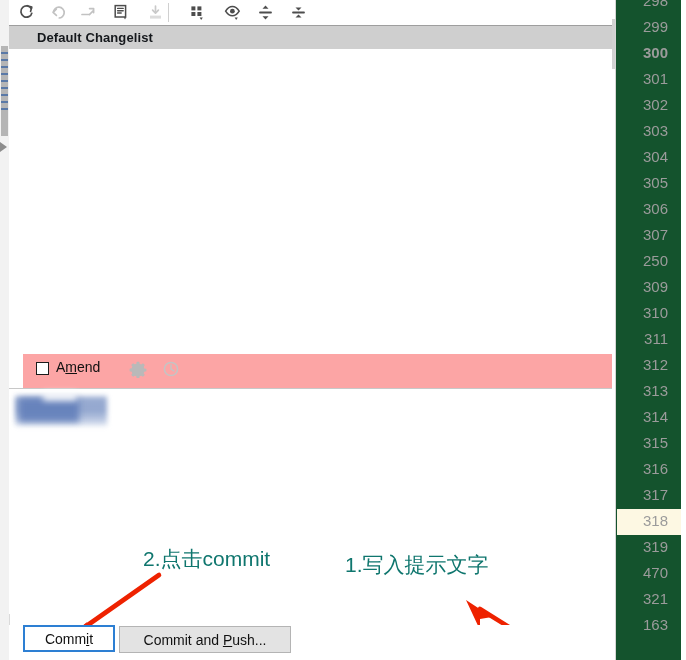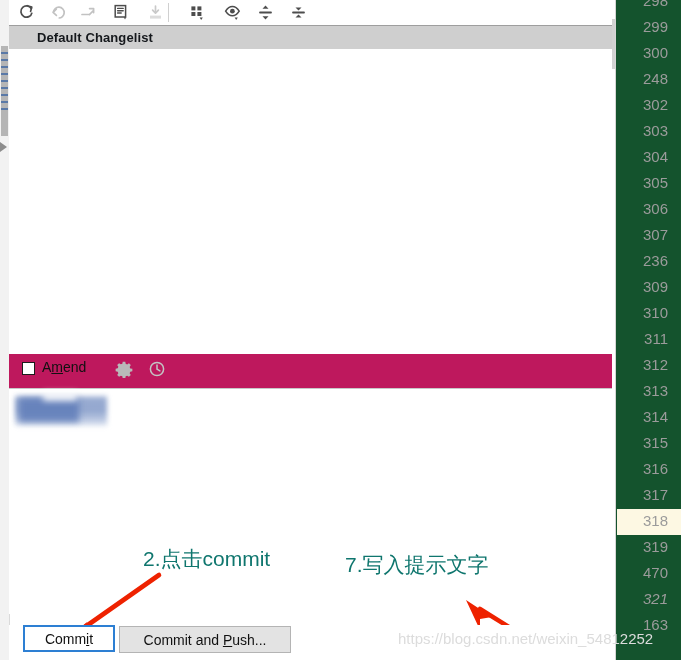--- a/index.html
+++ b/index.html
@@ -27,21 +27,21 @@
 
   
   .panel{position:absolute;left:9px;top:25px;width:612px;height:465px;background:#ffffff;}
   .cl-head{position:absolute;left:0;top:0;width:612px;height:24px;background:#cfcfcf;border-top:1px solid #9e9e9e;}
   .cl-head-label{position:absolute;left:28px;top:4px;font-size:13px;font-weight:bold;color:#15181c;letter-spacing:.1px;}
 
   
   .file-area{position:absolute;left:0;top:24px;width:612px;height:305px;background:#ffffff;}
 
   
-  .amend-row{position:absolute;left:0;top:329px;width:612px;height:34px;background:#be185d;}
+  .amend-row{position:absolute;left:14px;top:329px;width:612px;height:34px;background:#fca5a5;}
   .amend-box{position:absolute;left:13px;top:8px;width:13px;height:13px;border:1.4px solid #1b1b1b;background:#fff;box-sizing:border-box;}
   .amend-label{position:absolute;left:33px;top:5px;font-size:14px;color:#111;}
   .amend-label u{text-decoration:underline;}
   .ic-btn{position:absolute;top:6px;width:18px;height:18px;}
 
   
   .msg-area{position:absolute;left:0;top:363px;width:612px;height:225px;background:#ffffff;border-top:1px solid #c8c8c8;}
   .msg-blur{position:absolute;left:6px;top:6px;width:92px;height:31px;
     background:
       linear-gradient(to bottom,
@@ -202,21 +202,21 @@
       </div>
     </div>
 
     <div class="msg-area">
       <div class="msg-blur"></div>
       <div class="msg-blur2"></div>
       <div class="msg-blur3"></div>
     </div>
 
     <div class="anno" style="left:134px;top:520px">2.点击commit</div>
-    <div class="anno" style="left:336px;top:526px">7.写入提示文字</div>
+    <div class="anno" style="left:336px;top:526px">1.写入提示文字</div>
 
     <svg class="arrow-svg" style="left:40px;top:545px" width="116" height="82" viewBox="0 0 116 82">
       <path d="M110 5 L26 64" stroke="#ee2200" stroke-width="4.6" stroke-linecap="round"></path>
       <path d="M12 74 L38 52 L34 66 L44 70 Z" fill="#ee2200"></path>
     </svg>
 
     <svg class="arrow-svg" style="left:443px;top:568px" width="110" height="68" viewBox="0 0 110 68">
       <path d="M102 62 L28 16" stroke="#ee2200" stroke-width="4.6" stroke-linecap="round"></path>
       <path d="M14 7 L40 24 L28 26 L28 37 Z" fill="#ee2200"></path>
     </svg>
@@ -231,40 +231,39 @@
     </div>
   </div>
 
   <div class="gutter-scroll">
     <div class="thumb"></div>
   </div>
 
   <div class="gutter" id="gutter">
       <div class="ln" style="top: -8px;">298</div>
       <div class="ln" style="top: 18px;">299</div>
-      <div class="ln" style="top: 44px;">300</div>
-      <div class="ln" style="top: 70px;">248</div>
+      <div class="ln" style="top: 44px; font-weight: bold;">300</div>
+      <div class="ln" style="top: 70px;">301</div>
       <div class="ln" style="top: 96px;">302</div>
       <div class="ln" style="top: 122px;">303</div>
       <div class="ln" style="top: 148px;">304</div>
       <div class="ln" style="top: 174px;">305</div>
       <div class="ln" style="top: 200px;">306</div>
       <div class="ln" style="top: 226px;">307</div>
-      <div class="ln" style="top: 252px;">236</div>
+      <div class="ln" style="top: 252px;">250</div>
       <div class="ln" style="top: 278px;">309</div>
       <div class="ln" style="top: 304px;">310</div>
       <div class="ln" style="top: 330px;">311</div>
       <div class="ln" style="top: 356px;">312</div>
       <div class="ln" style="top: 382px;">313</div>
       <div class="ln" style="top: 408px;">314</div>
       <div class="ln" style="top: 434px;">315</div>
       <div class="ln" style="top: 460px;">316</div>
       <div class="ln" style="top: 486px;">317</div>
       <div class="ln-hl" style="top: 509px;"></div>
       <div class="ln" style="top: 512px;">318</div>
       <div class="ln" style="top: 538px;">319</div>
       <div class="ln" style="top: 564px;">470</div>
-      <div class="ln" style="top: 590px; font-style: italic;">321</div>
+      <div class="ln" style="top: 590px;">321</div>
       <div class="ln" style="top: 616px;">163</div>
     </div>
 
-  <div class="watermark">https://blog.csdn.net/weixin_54812252</div>
 </div>
 
 </body></html>

